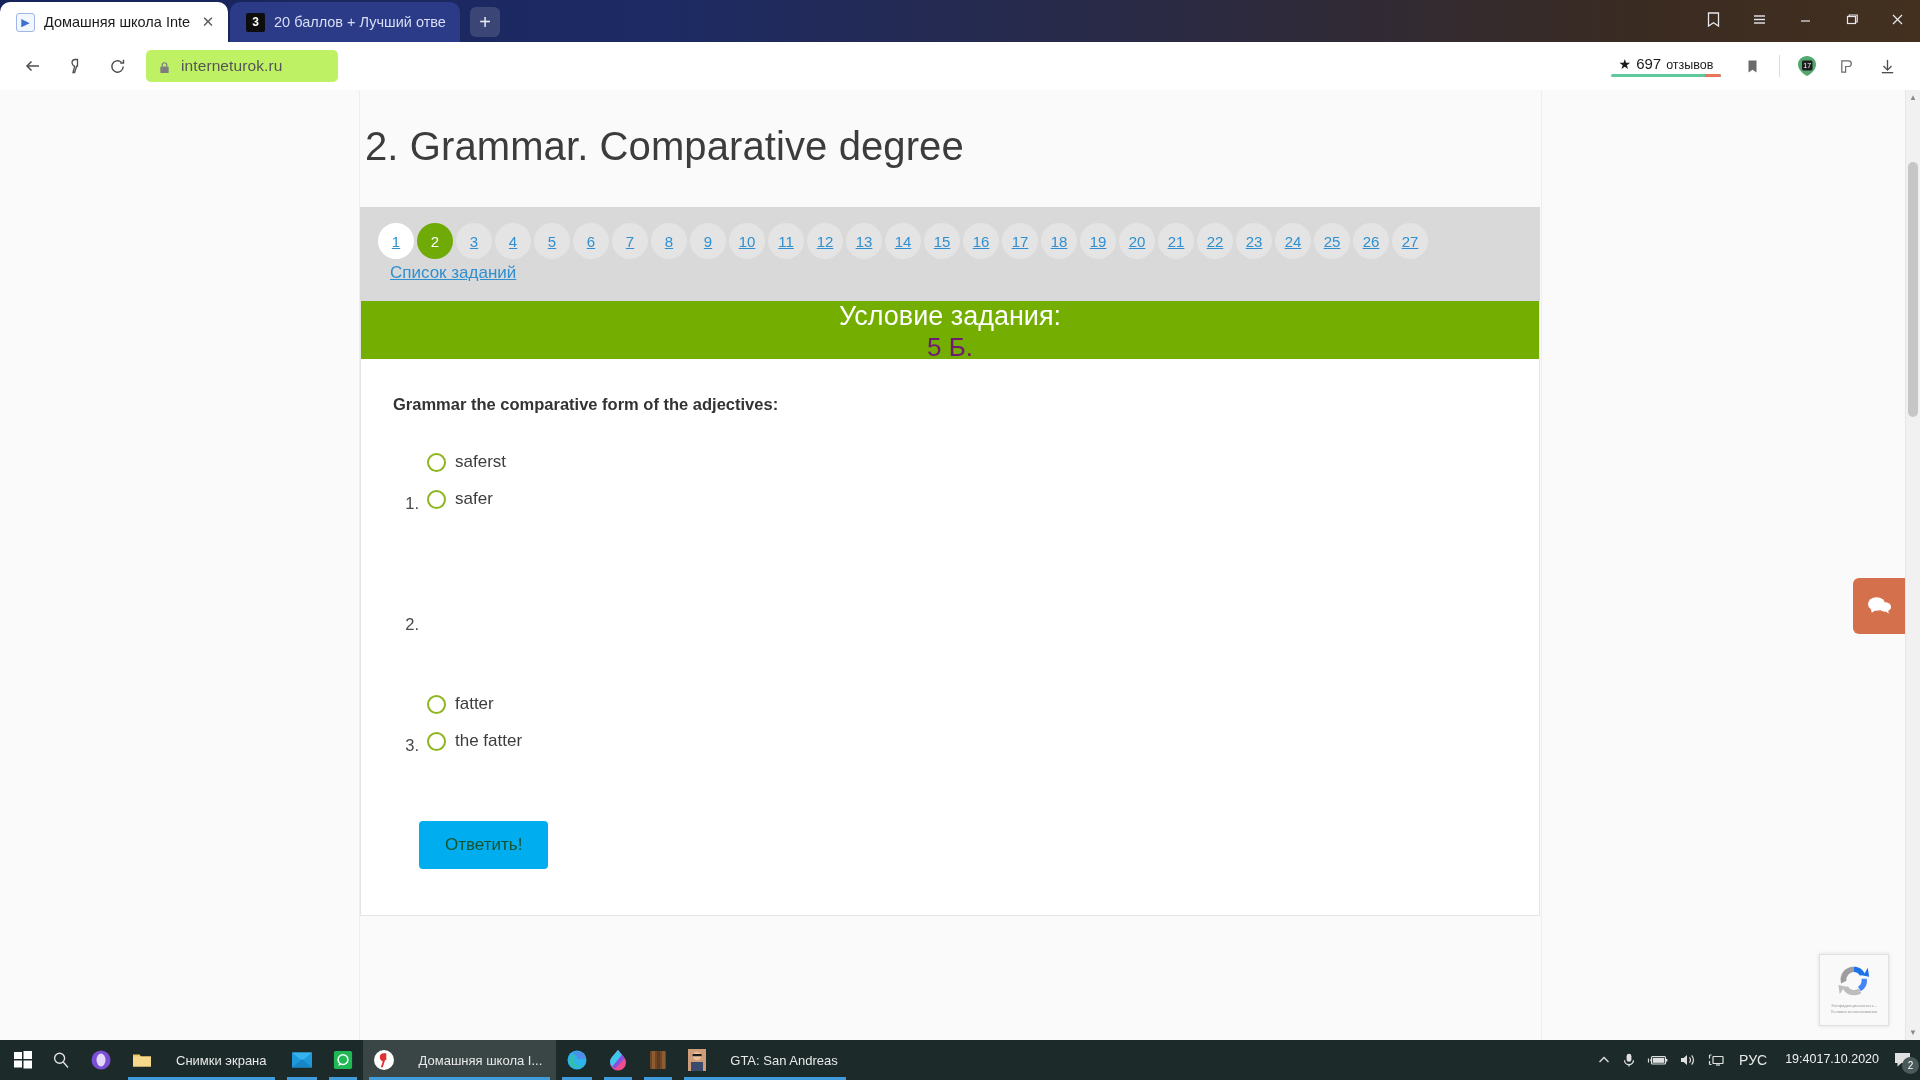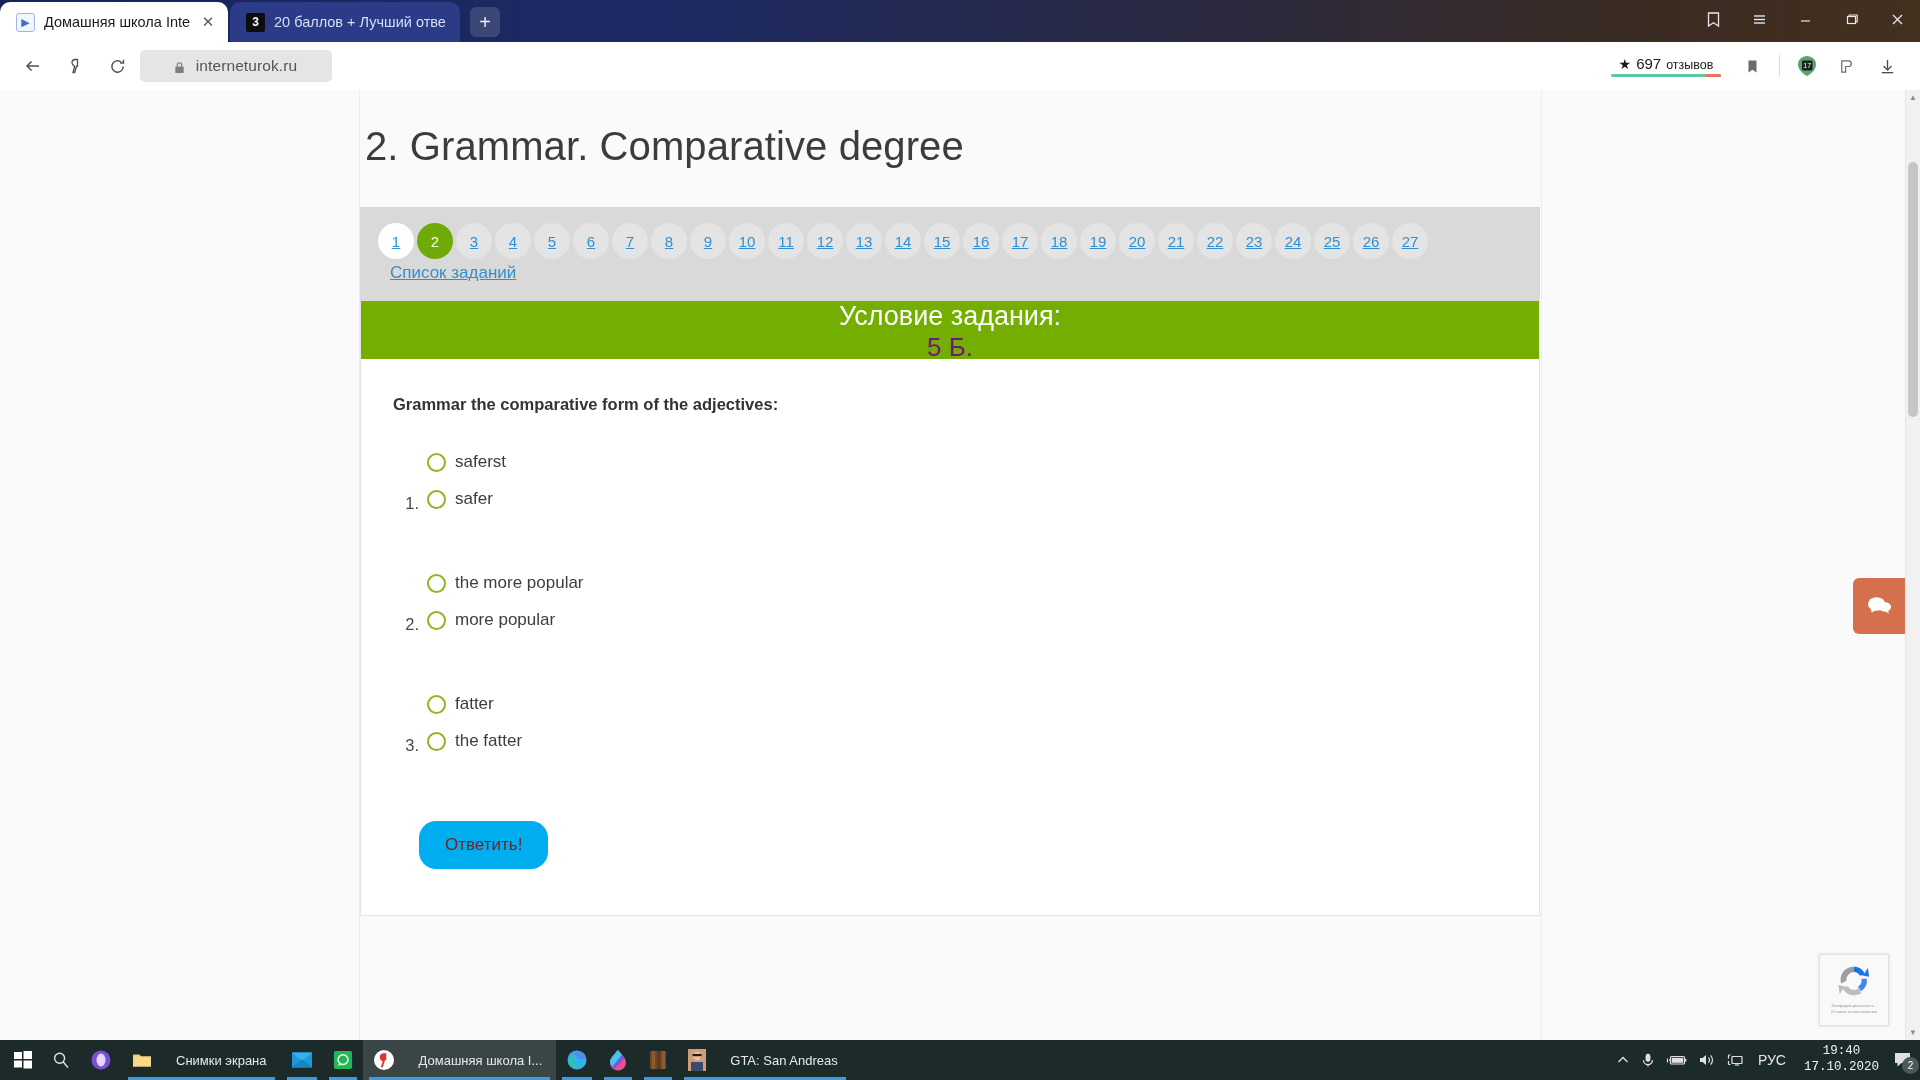--- a/index.html
+++ b/index.html
@@ -50,22 +50,22 @@
   .toolbar {
     height: 48px; background: #ffffff; display: flex; align-items: center;
     padding: 0 14px; gap: 4px; position: relative;
   }
   .tb-icon {
     width: 38px; height: 34px; display: flex; align-items: center; justify-content: center;
     color: #4d4d4d; border-radius: 5px;
   }
   .urlbox {
     display: flex; align-items: center; gap: 10px;
-    height: 32px; padding: 0 14px 0 12px; 
-    background: #e5e5e5; border-radius: 5px; min-width: 192px; justify-content: center;
+    height: 32px; padding: 0 14px 0 12px; margin-left: 6px;
+    background: #bef264; border-radius: 5px; min-width: 192px;
   }
   .lock { width: 13px; height: 13px; color: #7d7d7d; }
   .url-text { font-size: 15.5px; color: #555; letter-spacing: .1px; }
   .center-title {
     position: absolute; left: 0; right: 0; text-align: center;
     font-size: 16px; color: #1e1e1e; pointer-events: none;
   }
   .tb-right { margin-left: auto; display: flex; align-items: center; gap: 2px; z-index: 2; }
   .reviews {
     display: flex; flex-direction: column; align-items: center; gap: 2px; padding: 0 10px;
@@ -129,21 +129,21 @@
   .q-opts { display: flex; flex-direction: column; gap: 17px; }
   .opt { display: flex; align-items: center; gap: 9px; }
   .radio {
     width: 19px; height: 19px; border-radius: 50%;
     border: 2px solid #8fb522; background: #fff; flex: 0 0 19px;
   }
   .opt-label { font-size: 17px; color: #3d3d3d; }
 
   .answer-btn {
     margin-top: 6px; margin-left: 26px;
-    background: #00adee; color: #7f1d1d; border: none; border-radius: 17px;
+    background: #00adee; color: #14532d; border: none; border-radius: 4px;
     font-size: 17px; font-family: "Liberation Sans", sans-serif;
     padding: 14px 26px; cursor: pointer;
   }
 
   
   .chat-widget {
     position: absolute; right: 0; top: 488px;
     width: 52px; height: 56px; background: #d4704b;
     border-radius: 6px 0 0 6px;
     display: flex; align-items: center; justify-content: center;
@@ -178,21 +178,21 @@
   }
   .tb-item.wide { padding: 0 14px 0 10px; }
   .tb-item.running::after {
     content: ""; position: absolute; left: 6px; right: 6px; bottom: 0; height: 3px; background: #3f9bdc;
   }
   .tb-item.focused { background: rgba(255,255,255,0.13); }
   .tb-label { font-size: 13px; color: #e9e9e9; white-space: nowrap; }
   .tray { margin-left: auto; display: flex; align-items: center; gap: 10px; padding-right: 8px; }
   .tray-ico { display: flex; align-items: center; justify-content: center; color: #e4e4e4; }
   .tray-lang { font-size: 14px; color: #e8e8e8; padding: 0 4px; }
-  .tray-clock { display: flex; flex-direction: column; align-items: center; line-height: 1.25; font-size: 12.5px; color: #f0f0f0; padding: 0 4px; font-family: Liberation Mono, monospace; }
+  .tray-clock { display: flex; flex-direction: row; align-items: center; line-height: 1.25; font-size: 12.5px; color: #f0f0f0; padding: 0 4px; }
   .tray-notif { position: relative; display: flex; align-items: center; }
   .notif-badge {
     position: absolute; right: -7px; bottom: -5px; width: 17px; height: 17px;
     border-radius: 50%; background: #4a5a5a; color: #fff; font-size: 10px;
     display: flex; align-items: center; justify-content: center;
   }
 </style>
 </head>
 <body>
 
@@ -366,30 +366,20 @@
                 </label>
                 <label class="opt">
                   <span class="radio"></span>
                   <span class="opt-label">safer</span>
                 </label>
               </div>
             </div>
 
             <div class="q-group">
               <div class="q-num">2.</div>
-              <div class="q-opts">
-                <label class="opt">
-                  <span class="radio"></span>
-                  <span class="opt-label">the more popular</span>
-                </label>
-                <label class="opt">
-                  <span class="radio"></span>
-                  <span class="opt-label">more popular</span>
-                </label>
-              </div>
             </div>
 
             <div class="q-group">
               <div class="q-num">3.</div>
               <div class="q-opts">
                 <label class="opt">
                   <span class="radio"></span>
                   <span class="opt-label">fatter</span>
                 </label>
                 <label class="opt">

